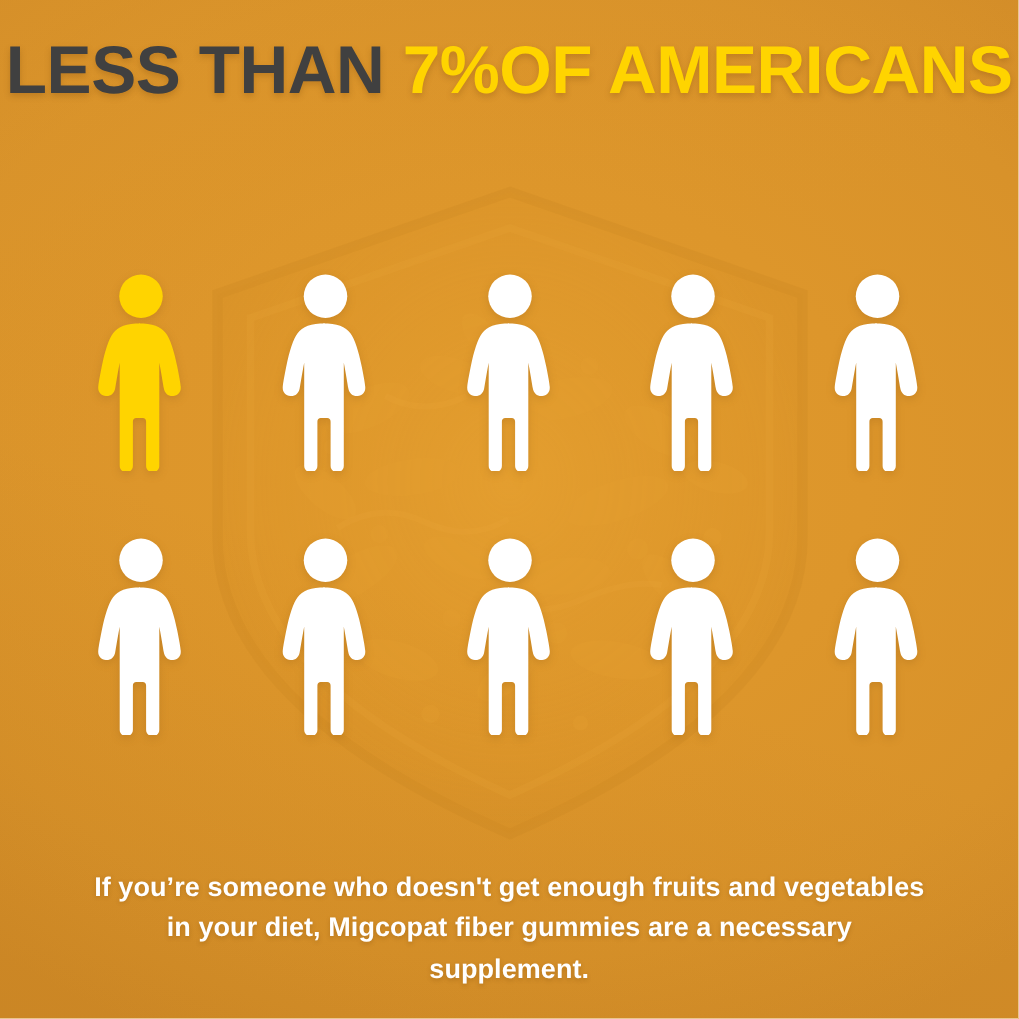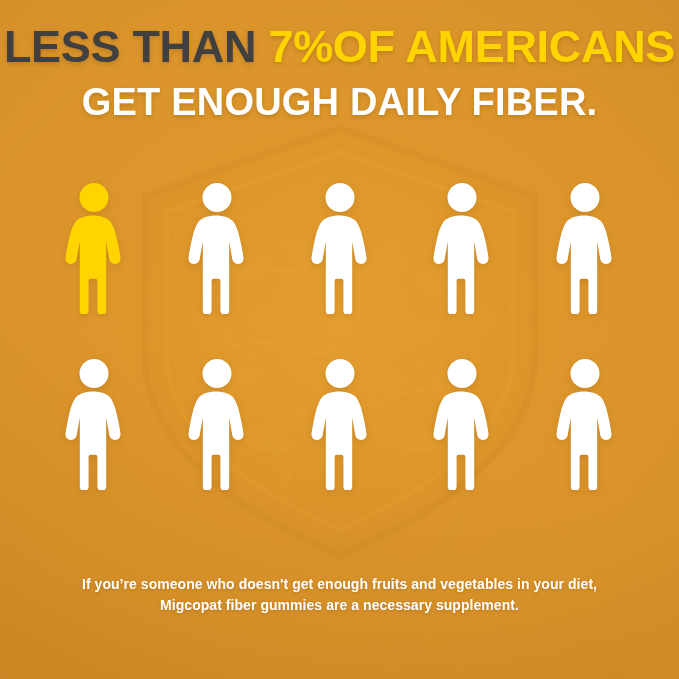--- a/index.html
+++ b/index.html
@@ -99,21 +99,21 @@
   .person svg { display: block; width: 100%; height: 100%; }
 
   
   .footer-text {
     position: absolute;
     left: 62px;
     right: 62px;
     top: 560px;
     text-align: center;
     color: #ffffff;
-    font-size: 14px;
+    font-size: 18px;
     font-weight: 700;
     line-height: 1.52;
     letter-spacing: 0.05px;
     text-shadow: 0 1px 3px rgba(120,70,10,0.30);
     user-select: none;
   }
 </style>
 </head>
 <body>
 
@@ -173,21 +173,20 @@
       <g clip-path="url(#shieldClip)" fill="none" stroke="#f0ae40" stroke-opacity="0.28" stroke-width="4">
         <path d="M100 230 q28 -18 58 -4 t56 -2"></path>
         <path d="M200 276 q30 16 62 2 t54 -10"></path>
         <path d="M132 142 q26 14 54 0"></path>
       </g>
     </svg>
   </div>
 
   <div class="headline">
     <span class="line1"><span class="txt-white">LESS THAN </span><span class="txt-yellow">7%OF AMERICANS</span></span>
-    <span class="line2">GET ENOUGH DAILY FIBER.</span>
   </div>
 
   <div class="people-grid">
 
     <div class="people-row row1">
       <div class="person">
         <svg viewBox="0 0 72 132" xmlns="http://www.w3.org/2000/svg" aria-hidden="true">
           <circle cx="36" cy="15.5" r="14.5" fill="#ffd400"></circle>
           <path fill="#ffd400" d="M36 33.5 c-9.8 0 -15.4 2.4 -18.6 6.6 c-3 3.9 -5.4 11.6 -7.6 22.4 c-1.3 6.4 -2.1 11.1 -2.3 13.4 c-0.3 3.4 1.8 5.9 5.1 6.1 c3.3 0.2 5.6 -1.8 6.2 -5.2 c0.5 -2.8 1.6 -9.6 3 -17 l0 41.5 c0 3.2 0 3.2 0 6.4 l0 20.8 c0 2.6 1.7 4.2 4.4 4.2 c2.7 0 4.4 -1.6 4.4 -4.2 l0 -29.4 c0 -1.6 0.9 -2.4 2.2 -2.4 l4.4 0 c1.3 0 2.2 0.8 2.2 2.4 l0 29.4 c0 2.6 1.7 4.2 4.4 4.2 c2.7 0 4.4 -1.6 4.4 -4.2 l0 -20.8 c0 -3.2 0 -3.2 0 -6.4 l0 -41.5 c1.4 7.4 2.5 14.2 3 17 c0.6 3.4 2.9 5.4 6.2 5.2 c3.3 -0.2 5.4 -2.7 5.1 -6.1 c-0.2 -2.3 -1 -7 -2.3 -13.4 c-2.2 -10.8 -4.6 -18.5 -7.6 -22.4 c-3.2 -4.2 -8.8 -6.6 -18.6 -6.6 z"></path>
         </svg>

